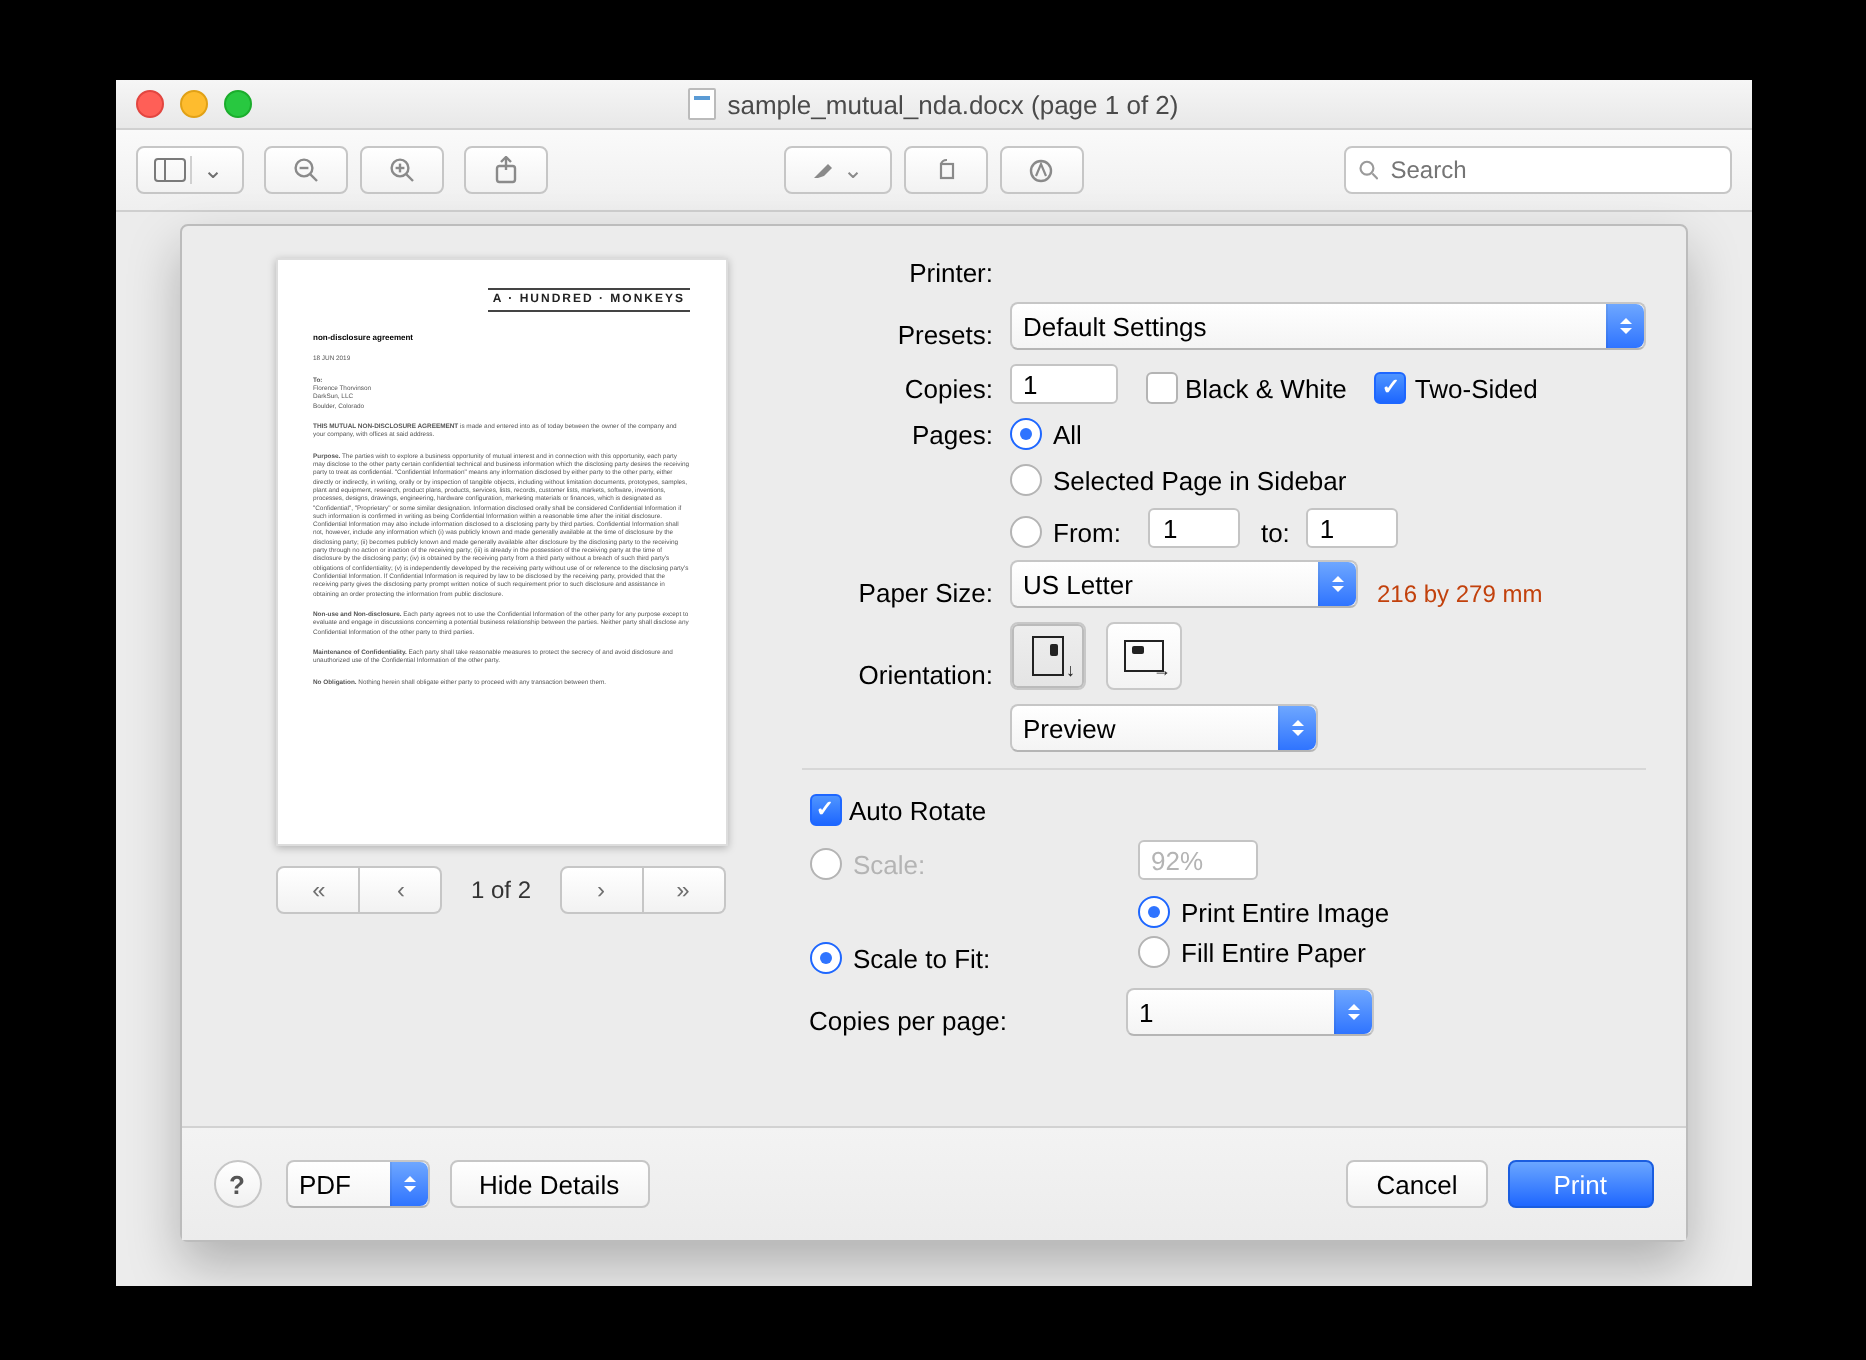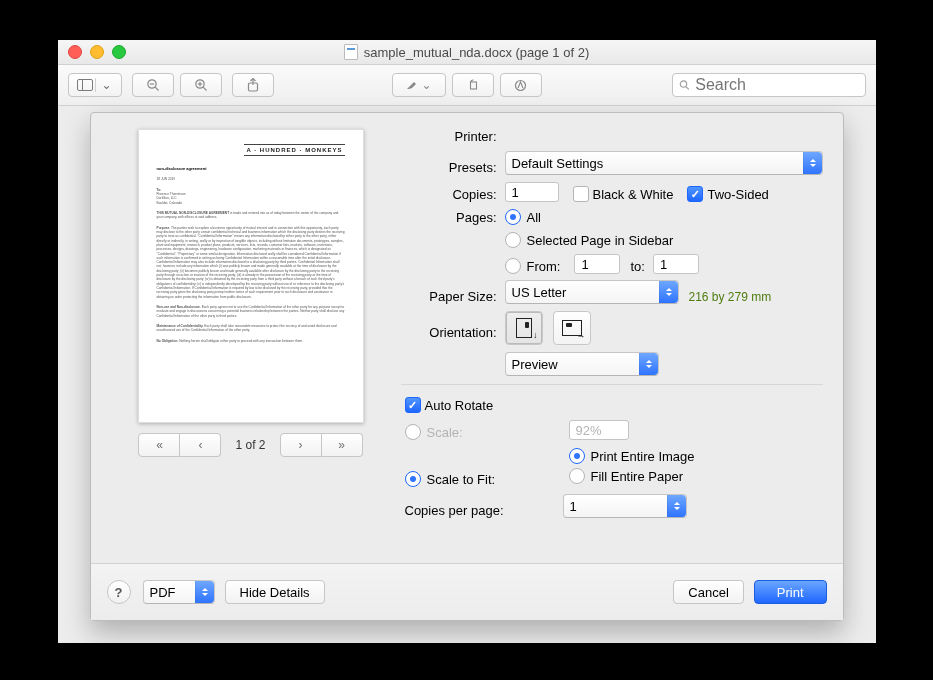--- a/index.html
+++ b/index.html
@@ -15,21 +15,21 @@
   .docicon:before{content:"";position:absolute;top:3px;left:2px;right:2px;height:2px;background:#5a9bd5}
   .toolbar{height:40px;background:linear-gradient(#fafafa,#efefef);border-bottom:1px solid #cfcfcf;display:flex;align-items:center;padding:0 10px;position:relative}
   .tb-group{display:flex;gap:6px}
   .tb-btn{height:22px;min-width:28px;padding:0 6px;border:1px solid #c6c6c6;border-radius:4px;background:linear-gradient(#fff,#f2f2f2);display:flex;align-items:center;justify-content:center;color:#6f6f6f;font-size:12px}
   .tb-sidebar{width:40px}
   .tb-chevron{border-left:1px solid #d0d0d0;padding-left:5px;margin-left:2px}
   .tb-center{position:absolute;left:50%;transform:translateX(-50%);display:flex;gap:6px}
   .tb-right{margin-left:auto;display:flex;gap:6px;align-items:center}
   .searchbox{height:22px;width:180px;border:1px solid #c6c6c6;border-radius:4px;background:#fff;display:flex;align-items:center;padding:0 6px;color:#9a9a9a}
   .searchbox svg{margin-right:4px}
-  .searchbox input{border:none;outline:none;font-size:16px;width:100%;background:transparent}
+  .searchbox input{border:none;outline:none;font-size:12px;width:100%;background:transparent}
 
   .sheet{position:absolute;left:32px;right:32px;top:72px;bottom:22px;background:#ececec;border:1px solid #bcbcbc;border-radius:4px;box-shadow:0 12px 26px rgba(0,0,0,.25);display:flex;flex-direction:column}
   .sheet-body{flex:1;display:flex;padding:16px 20px 0;overflow:hidden}
 
   .preview-col{width:280px;display:flex;flex-direction:column;align-items:center}
   .page-thumb{width:226px;height:294px;background:#fff;box-shadow:0 1px 4px rgba(0,0,0,.25);border:1px solid #ddd;padding:14px 18px;box-sizing:border-box;overflow:hidden;font-size:3.2px;line-height:1.35;color:#555}
   .page-thumb .hundred{text-align:right;font-weight:600;letter-spacing:1px;font-size:6px;color:#222;border-top:1.5px solid #444;border-bottom:1.5px solid #444;display:inline-block;float:right;padding:1px 2px}
   .page-thumb .clr{clear:both}
   .page-thumb .sec{margin-top:6px}
   .page-thumb .bold{font-weight:700;font-size:4px;color:#000}
@@ -60,21 +60,21 @@
   .cb.checked{background:linear-gradient(#4f95ff,#1e67ff);border-color:#1e67ff}
   .cb.checked:after{content:"✓";color:#fff;font-size:11px;line-height:1;font-weight:700}
   .radio{appearance:none;width:14px;height:14px;border:1px solid #b4b4b4;border-radius:50%;background:#fff;margin:0 6px 0 0;display:inline-flex;align-items:center;justify-content:center;vertical-align:middle}
   .radio.checked{border-color:#1e67ff;background:radial-gradient(circle,#2f74ff 0 45%,#fff 46% 100%);box-shadow:inset 0 0 0 2.2px #fff}
   .radio.checked{background:#fff}
   .radio.checked:after{content:"";width:6px;height:6px;border-radius:50%;background:#2f74ff}
   label.inline{display:inline-flex;align-items:center;font-size:13px;margin-right:14px;color:#000}
   label.dim{color:#b4b4b4}
   .sub{padding-left:104px}
   .sub .row{margin-bottom:6px}
-  .dim-text{color:#4d7c0f;font-size:12px;margin-left:10px}
+  .dim-text{color:#c2410c;font-size:12px;margin-left:10px}
   .small-sel{width:120px;flex:none;margin-left:84px}
   .ori-btn{width:36px;height:32px;border:1px solid #c8c8c8;border-radius:4px;background:linear-gradient(#fff,#f3f3f3);margin-right:10px;display:inline-flex;align-items:center;justify-content:center;position:relative}
   .ori-btn.sel-on{box-shadow:inset 0 0 0 1px #bbb;background:linear-gradient(#eee,#e4e4e4)}
   .ori-glyph{width:14px;height:18px;border:1.2px solid #222;position:relative}
   .ori-glyph:after{content:"";position:absolute;right:2px;top:3px;width:4px;height:6px;background:#222;border-radius:1px}
   .ori-arrow{position:absolute;right:4px;bottom:4px;font-size:9px;color:#222}
   hr.sep{border:none;border-top:1px solid #d7d7d7;margin:8px 0 12px}
 
   .sheet-footer{height:56px;border-top:1px solid #d2d2d2;background:linear-gradient(#f3f3f3,#ececec);display:flex;align-items:center;padding:0 16px}
   .help{width:22px;height:22px;border:1px solid #c6c6c6;border-radius:50%;background:linear-gradient(#fff,#f1f1f1);display:flex;align-items:center;justify-content:center;color:#555;font-weight:600;font-size:13px}
@@ -246,21 +246,21 @@
           </div>
         </div>
         <div class="row">
           <div class="lab">Paper Size:</div>
           <div class="sel" style="flex:none;width:160px">
             <span>US Letter</span>
             <span class="arrows"></span>
           </div>
           <span class="dim-text">216 by 279 mm</span>
         </div>
-        <div class="row" style="align-items:center">
+        <div class="row" style="align-items:flex-end">
           <div class="lab" style="padding-top:8px">Orientation:</div>
           <div class="ori-btn sel-on">
             <span class="ori-glyph"></span>
             <span class="ori-arrow">↓</span>
           </div>
           <div class="ori-btn">
             <span class="ori-glyph" style="transform:rotate(-90deg)"></span>
             <span class="ori-arrow">→</span>
           </div>
         </div>

